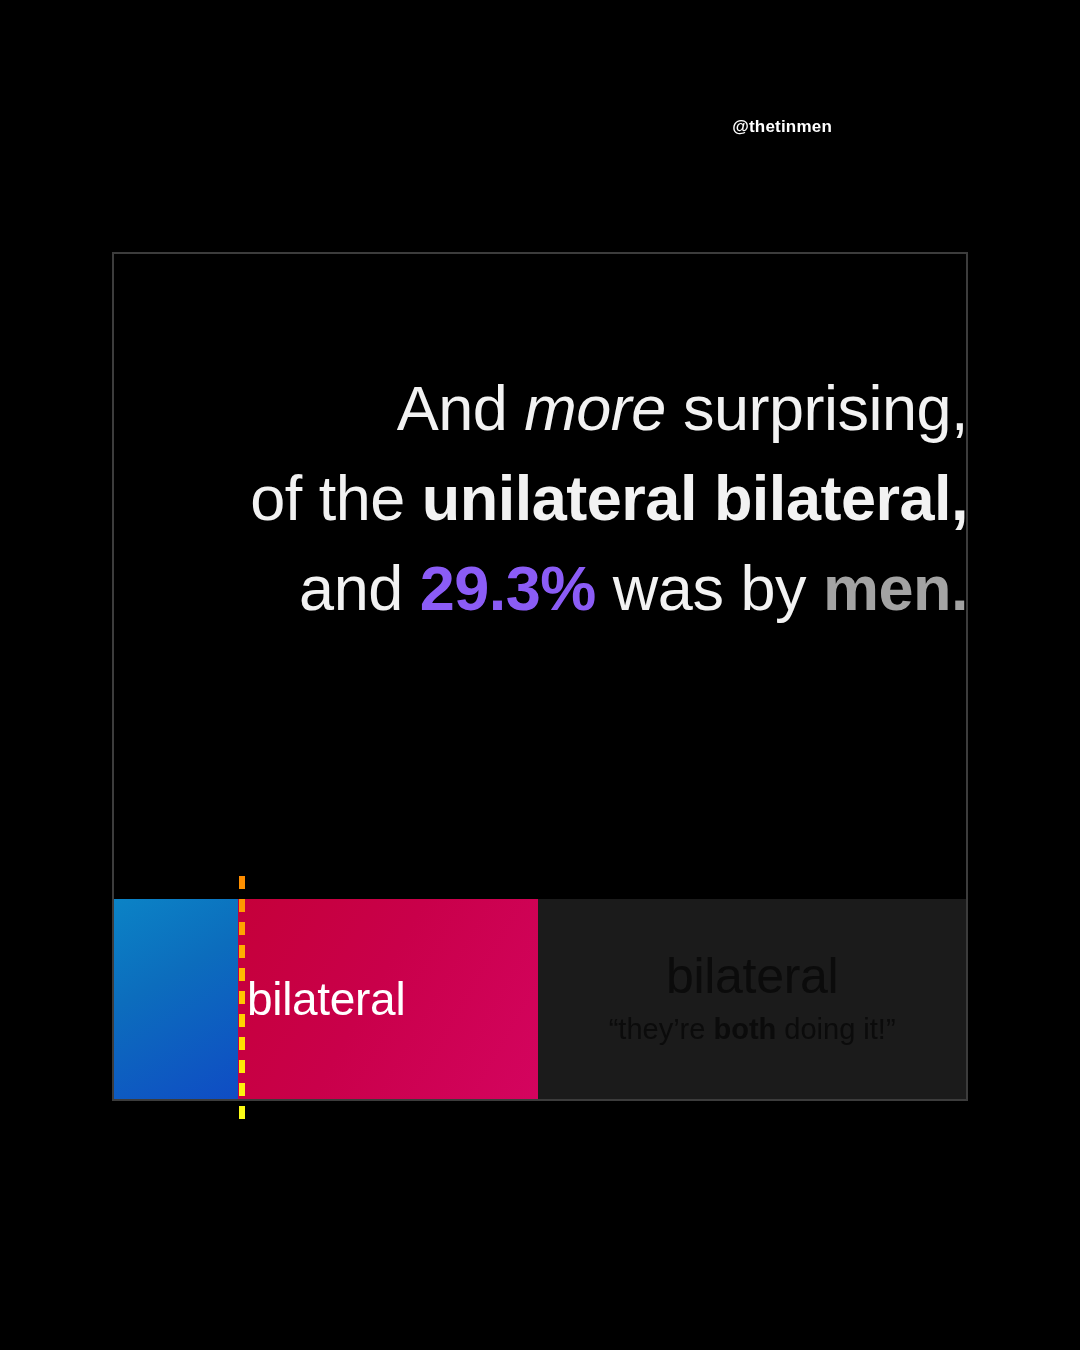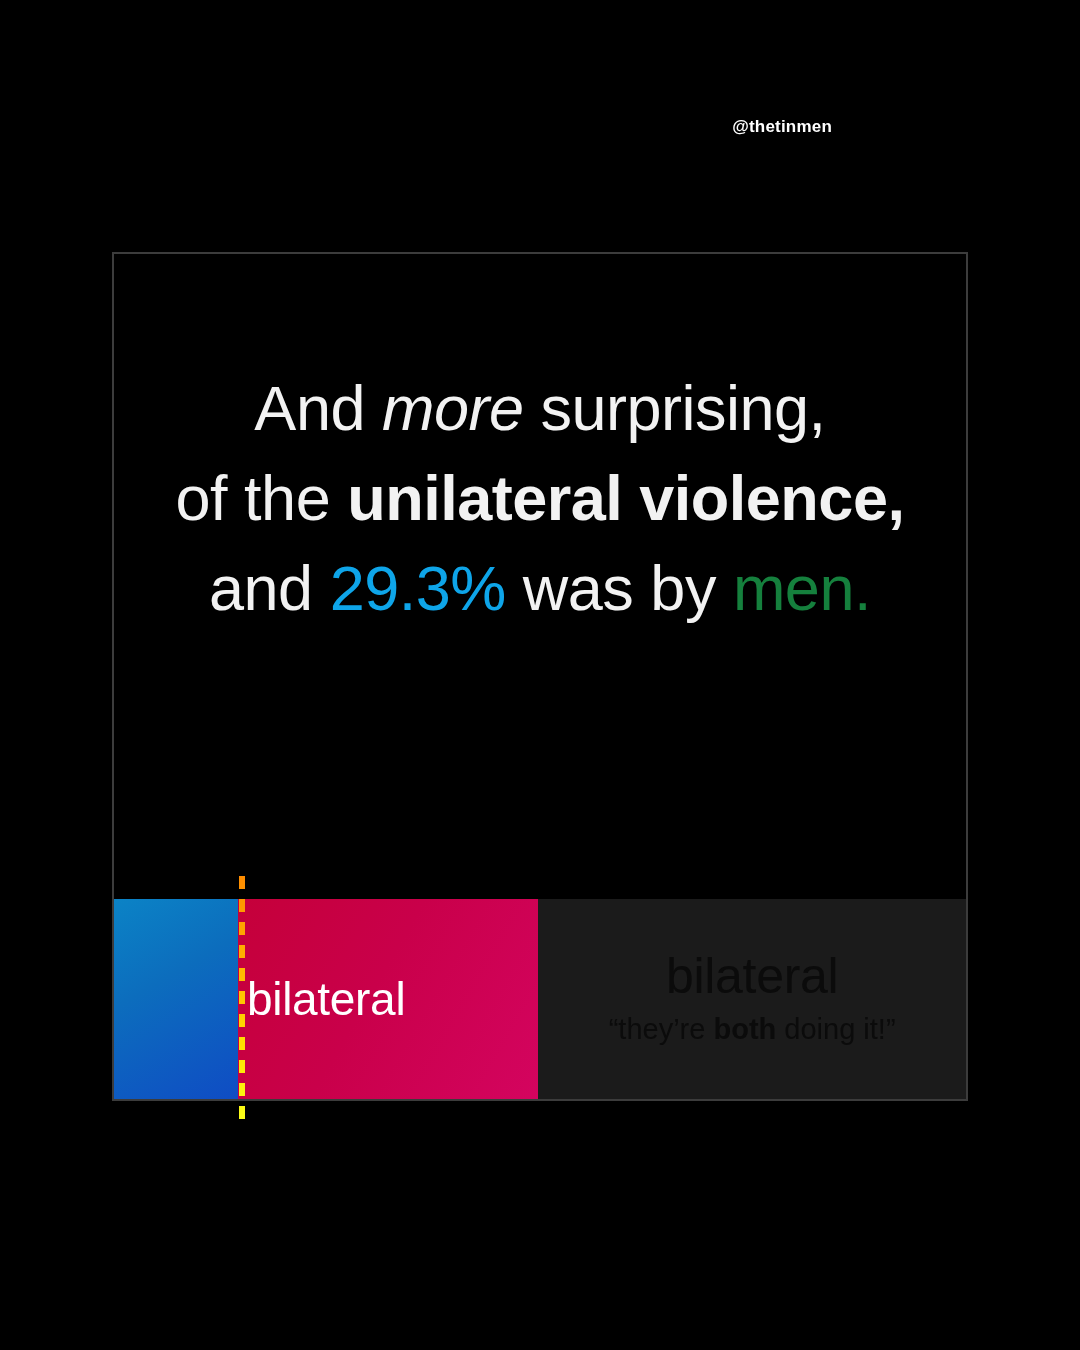--- a/index.html
+++ b/index.html
@@ -44,34 +44,34 @@
     box-sizing: border-box;
     background: #000000;
   }
 
   
   .headline {
     position: absolute;
     left: 112px;
     top: 363px;
     width: 856px;
-    text-align: center;
+    text-align: right;
     color: #f2f2f2;
     font-size: 63px;
     line-height: 90px;
     letter-spacing: -0.5px;
     white-space: nowrap;
   }
   .headline .ln { display: block; }
   .it { font-style: italic; }
   .bd { font-weight: bold; }
   .pink  { color: #ec0a6e; font-weight: bold; }
   .red   { color: #f50a2a; font-weight: bold; }
-  .blue  { color: #0ea5e9; font-weight: normal; }
-  .lblue { color: #15803d; font-weight: normal; }
+  .blue  { color: #8b5cf6; font-weight: bold; }
+  .lblue { color: #a3a3a3; font-weight: bold; }
 
   
   .hes-label {
     position: absolute;
     left: 120px;
     top: 790px;
     color: #ffffff;
     font-size: 30px;
     line-height: 48px;
   }
@@ -183,21 +183,21 @@
 <body>
 
 <div id="canvas">
 
   <div class="handle">@thetinmen</div>
 
   <div class="panel"></div>
 
   <div class="headline">
     <span class="ln"><span>And </span><span class="it">more</span><span> surprising,</span></span>
-    <span class="ln"><span>of the </span><span class="bd">unilateral violence,</span></span>
+    <span class="ln"><span>of the </span><span class="bd">unilateral bilateral,</span></span>
     <span class="ln"><span>and </span><span class="blue">29.3%</span><span> was by </span><span class="lblue">men.</span></span>
   </div>
 
 
   <div class="bar">
     <div class="seg-unilateral">
       <div class="uni-men"></div>
       <div class="uni-women"></div>
       <div class="uni-caption">bilateral</div>
     </div>

